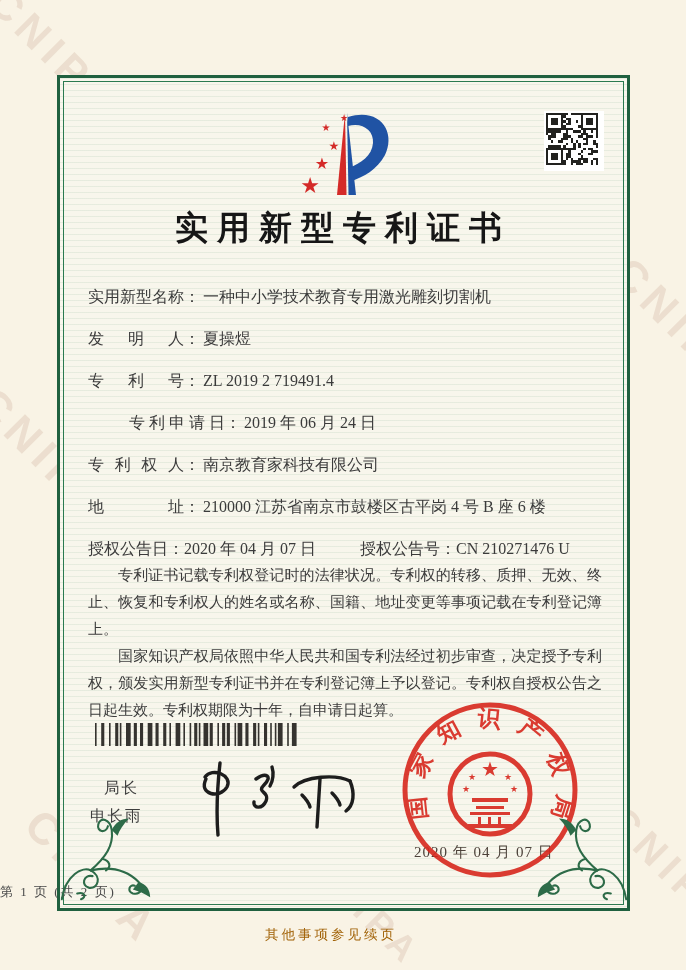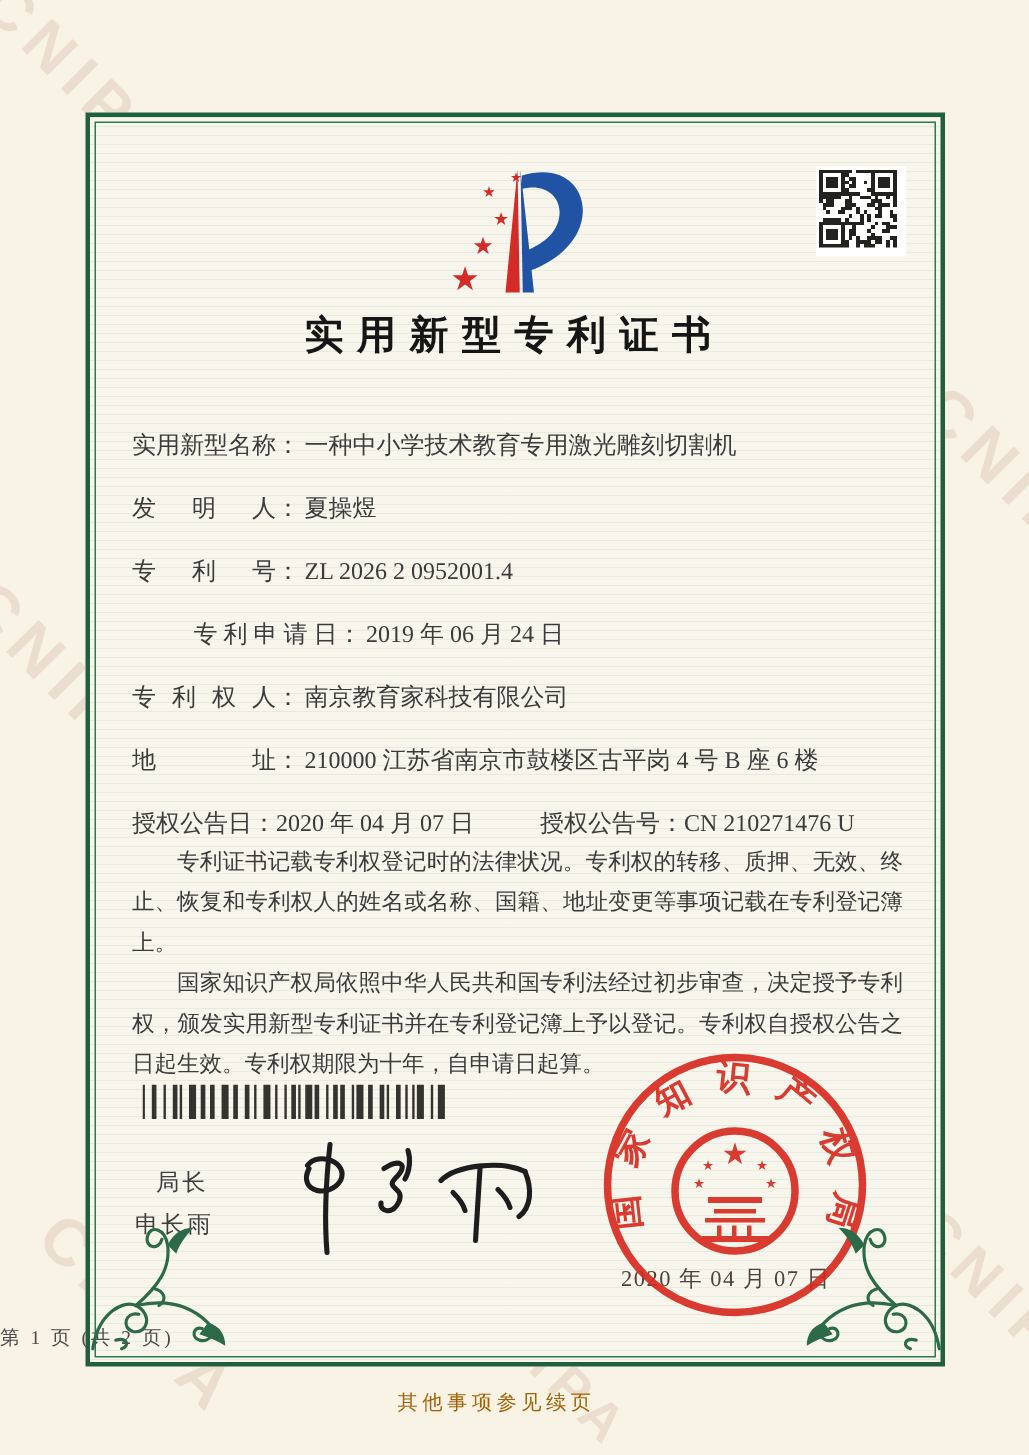--- a/index.html
+++ b/index.html
@@ -38,21 +38,21 @@
   .orn.left{left:58px;top:807px;}
   .orn.right{left:534px;top:807px;transform:scaleX(-1);}
 
   .cert-number{
     position:absolute;left:88px;top:108px;font-size:15px;letter-spacing:2px;color:#4a4a4a;
   }
   .logo{position:absolute;left:286px;top:101px;width:124px;height:102px;}
   .qr{position:absolute;left:544px;top:111px;width:56px;height:56px;background:#fff;padding:2px;}
   .doc-title{
     position:absolute;left:0;top:206px;width:686px;text-align:center;
-    font-size:26px;font-weight:700;color:#161616;letter-spacing:9px;
+    font-size:33px;font-weight:700;color:#161616;letter-spacing:9px;
   }
   .frow{position:absolute;left:88px;white-space:nowrap;font-size:16px;color:#3b3b3b;}
   .flabel{display:inline-block;width:96px;text-align:justify;text-align-last:justify;}
   .fcolon{display:inline-block;width:16px;}
   .fvalue{margin-left:3px;}
   .grant-no{position:absolute;left:272px;top:0;white-space:nowrap;}
   .paras{
     position:absolute;left:88px;top:562px;width:514px;
     font-size:15px;line-height:27px;text-align:justify;color:#3b3b3b;
   }
@@ -366,21 +366,21 @@
 
   <div class="doc-title">实用新型专利证书</div>
 
   <div class="frow" style="top:287px;">
     <span class="flabel">实用新型名称</span><span class="fcolon">：</span><span class="fvalue">一种中小学技术教育专用激光雕刻切割机</span>
   </div>
   <div class="frow" style="top:329px;">
     <span class="flabel">发明人</span><span class="fcolon">：</span><span class="fvalue">夏操煜</span>
   </div>
   <div class="frow" style="top:371px;">
-    <span class="flabel">专利号</span><span class="fcolon">：</span><span class="fvalue">ZL 2026 2 0952001.4</span>
+    <span class="flabel">专利号</span><span class="fcolon">：</span><span class="fvalue">ZL 2019 2 719491.4</span>
   </div>
   <div class="frow" style="top:413px;margin-left:41px;">
     <span class="flabel">专利申请日</span><span class="fcolon">：</span><span class="fvalue">2019 年 06 月 24 日</span>
   </div>
   <div class="frow" style="top:455px;">
     <span class="flabel">专利权人</span><span class="fcolon">：</span><span class="fvalue">南京教育家科技有限公司</span>
   </div>
   <div class="frow" style="top:497px;">
     <span class="flabel">地址</span><span class="fcolon">：</span><span class="fvalue">210000 江苏省南京市鼓楼区古平岗 4 号 B 座 6 楼</span>
   </div>

